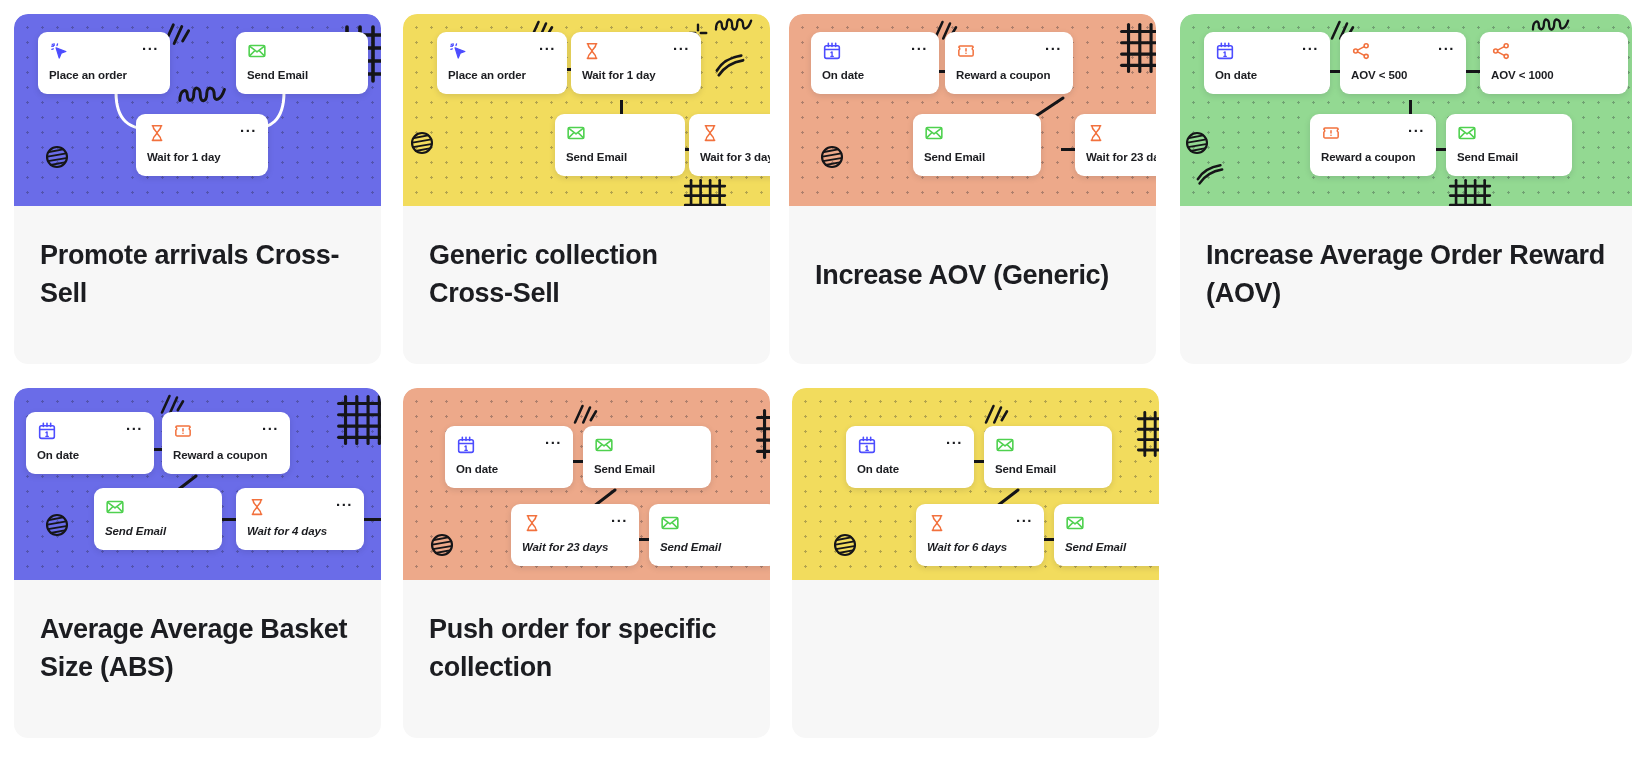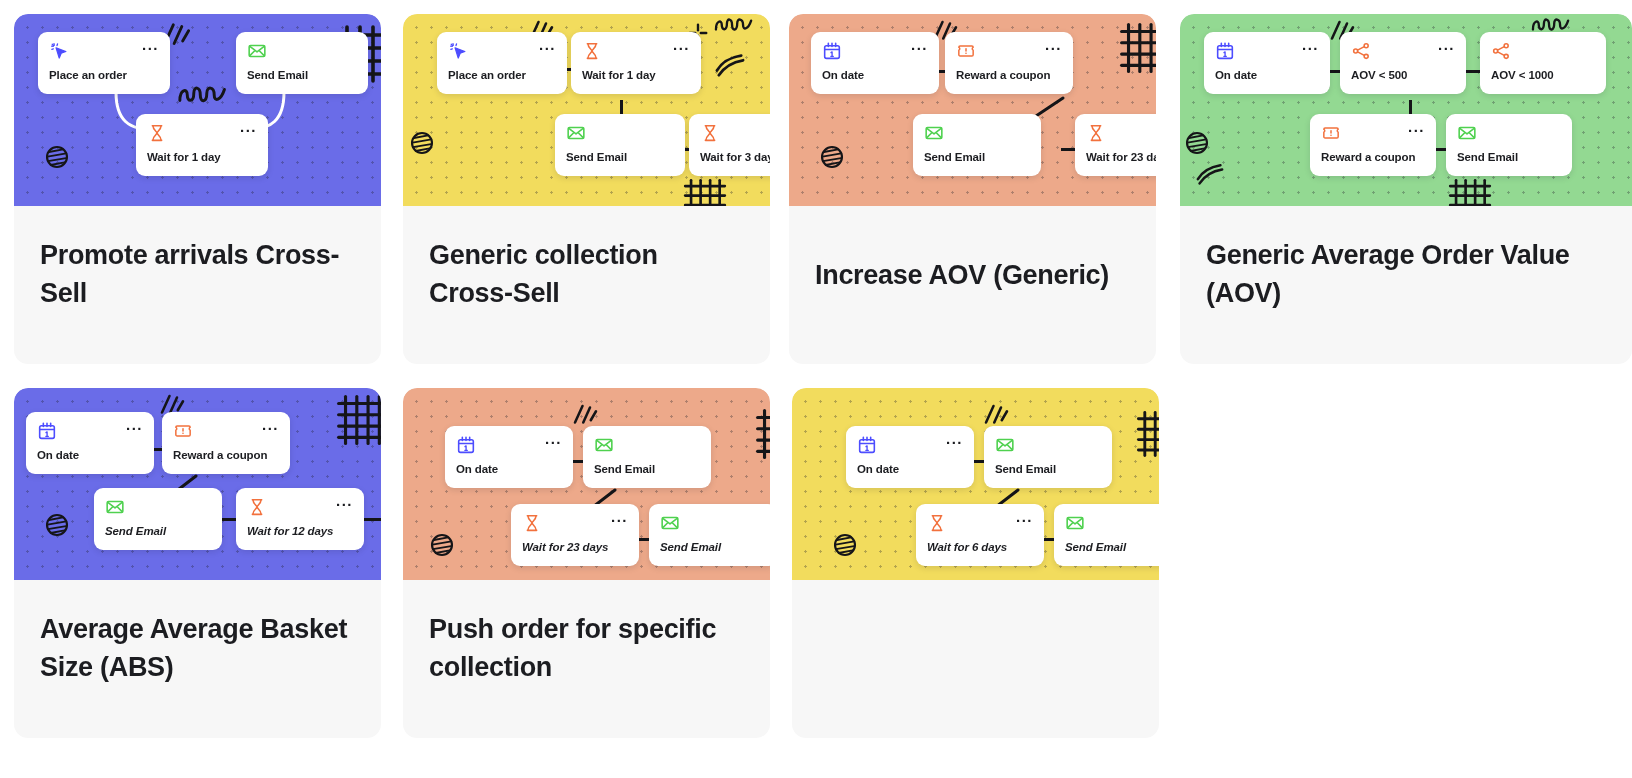--- a/index.html
+++ b/index.html
@@ -406,21 +406,21 @@
       </div>
       <div class="node" style="left:160px; top:18px; width:126px;">
         <div class="row">
           <svg class="ico">
               <use href="#sym-split"></use>
             </svg>
           <span class="dots3">...</span>
         </div>
         <div class="label">AOV &lt; 500</div>
       </div>
-      <div class="node" style="left:300px; top:18px; width:126px;">
+      <div class="node" style="left:300px; top:18px; width:148px;">
         <div class="row">
           <svg class="ico">
               <use href="#sym-split"></use>
             </svg>
           <span class="dots3"></span>
         </div>
         <div class="label">AOV &lt; 1000</div>
       </div>
       <div class="node" style="left:130px; top:100px; width:126px;">
         <div class="row">
@@ -434,21 +434,21 @@
       <div class="node" style="left:266px; top:100px; width:126px;">
         <div class="row">
           <svg class="ico">
               <use href="#sym-envelope"></use>
             </svg>
           <span class="dots3"></span>
         </div>
         <div class="label">Send Email</div>
       </div>
     </div>
-    <div class="title">Generic Average Order Value (AOV)</div>
+    <div class="title">Increase Average Order Reward (AOV)</div>
   </div>
 
   <div class="card" style="left:14px; top:388px;">
     <div class="banner" style="background:#6a6ce8">
       <div class="dots"></div>
       <svg class="doodle" style="left:142px; top:2px; width:30px; height:30px;">
           <use href="#sym-burst" width="30" height="30"></use>
         </svg>
       <svg class="doodle" style="left:322px; top:6px; width:52px; height:52px;">
           <use href="#sym-grid-hash" width="52" height="52"></use>
@@ -491,21 +491,21 @@
         </div>
         <div class="label">Send Email</div>
       </div>
       <div class="node italic" style="left:222px; top:100px; width:128px;">
         <div class="row">
           <svg class="ico">
               <use href="#sym-hourglass"></use>
             </svg>
           <span class="dots3">...</span>
         </div>
-        <div class="label">Wait for 12 days</div>
+        <div class="label">Wait for 4 days</div>
       </div>
     </div>
     <div class="title">Average Average Basket Size (ABS)</div>
   </div>
 
   <div class="card" style="left:403px; top:388px;">
     <div class="banner" style="background:#eda98a">
       <div class="dots"></div>
       <svg class="doodle" style="left:166px; top:12px; width:30px; height:30px;">
           <use href="#sym-burst" width="30" height="30"></use>

